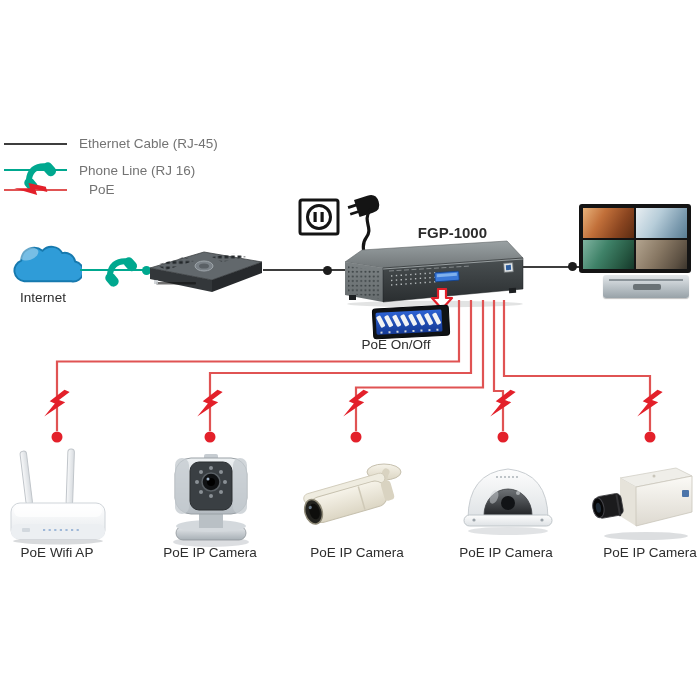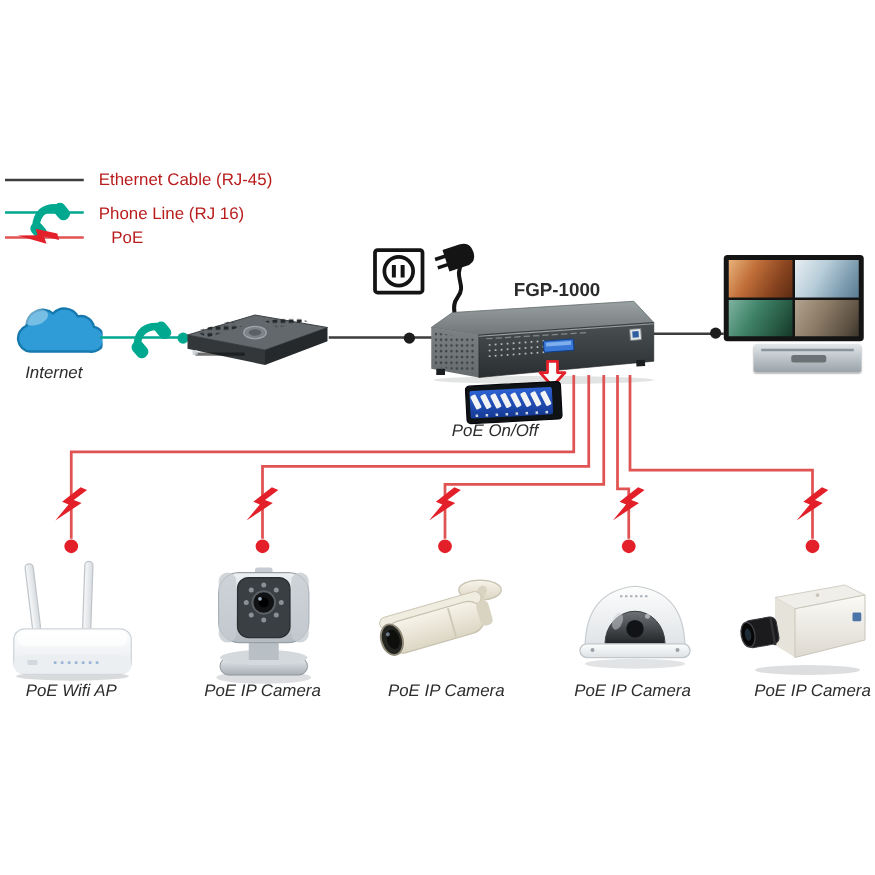--- a/index.html
+++ b/index.html
@@ -1,23 +1,23 @@
 <!DOCTYPE html>
 <html><head>
 <meta charset="utf-8">
 <style>
   html,body{margin:0;padding:0;background:#fff;}
   .canvas{position:relative;width:700px;height:700px;background:#ffffff;overflow:hidden;
           font-family:"Liberation Sans",sans-serif;color:#2d2d2d;}
   .abs{position:absolute;}
   .hline{position:absolute;height:2.4px;}
   .dot{position:absolute;width:9px;height:9px;border-radius:50%;}
-  .lbl{position:absolute;font-size:13.5px;line-height:16px;color:#b91c1c;white-space:nowrap;text-align:right;}
-  .lbl-c{position:absolute;font-size:13.5px;line-height:16px;color:#2d2d2d;text-align:center;white-space:nowrap;font-style:italic;}
-  .switch-title{position:absolute;font-size:15px;font-weight:bold;color:#2b2b2b;text-align:left;width:120px;padding-left:44px;}
+  .lbl{position:absolute;font-size:13.5px;line-height:16px;color:#737373;white-space:nowrap;text-align:right;}
+  .lbl-c{position:absolute;font-size:13.5px;line-height:16px;color:#2d2d2d;text-align:center;white-space:nowrap;}
+  .switch-title{position:absolute;font-size:15px;font-weight:bold;color:#2b2b2b;text-align:right;width:120px;}
   
   .monitor{position:absolute;left:579px;top:204px;width:112px;height:69px;background:#141414;
            border-radius:3px;padding:4px;box-sizing:border-box;display:grid;
            grid-template-columns:1fr 1fr;grid-template-rows:1fr 1fr;gap:2px;}
   .feed{width:100%;height:100%;}
   .feed1{background:linear-gradient(120deg,#e8b27a,#c2703a 35%,#8a4520 70%,#5c2c12);}
   .feed2{background:linear-gradient(120deg,#e8eef2,#b7cdd9 40%,#7d9cb0 75%,#597d93);}
   .feed3{background:linear-gradient(120deg,#7fb3a0,#3f8268 40%,#275943 75%,#15382a);}
   .feed4{background:linear-gradient(120deg,#b3a48f,#877763 45%,#5d5143 80%,#3c352c);}
   .dvr{position:absolute;left:603px;top:275px;width:86px;height:23px;border-radius:3px;

